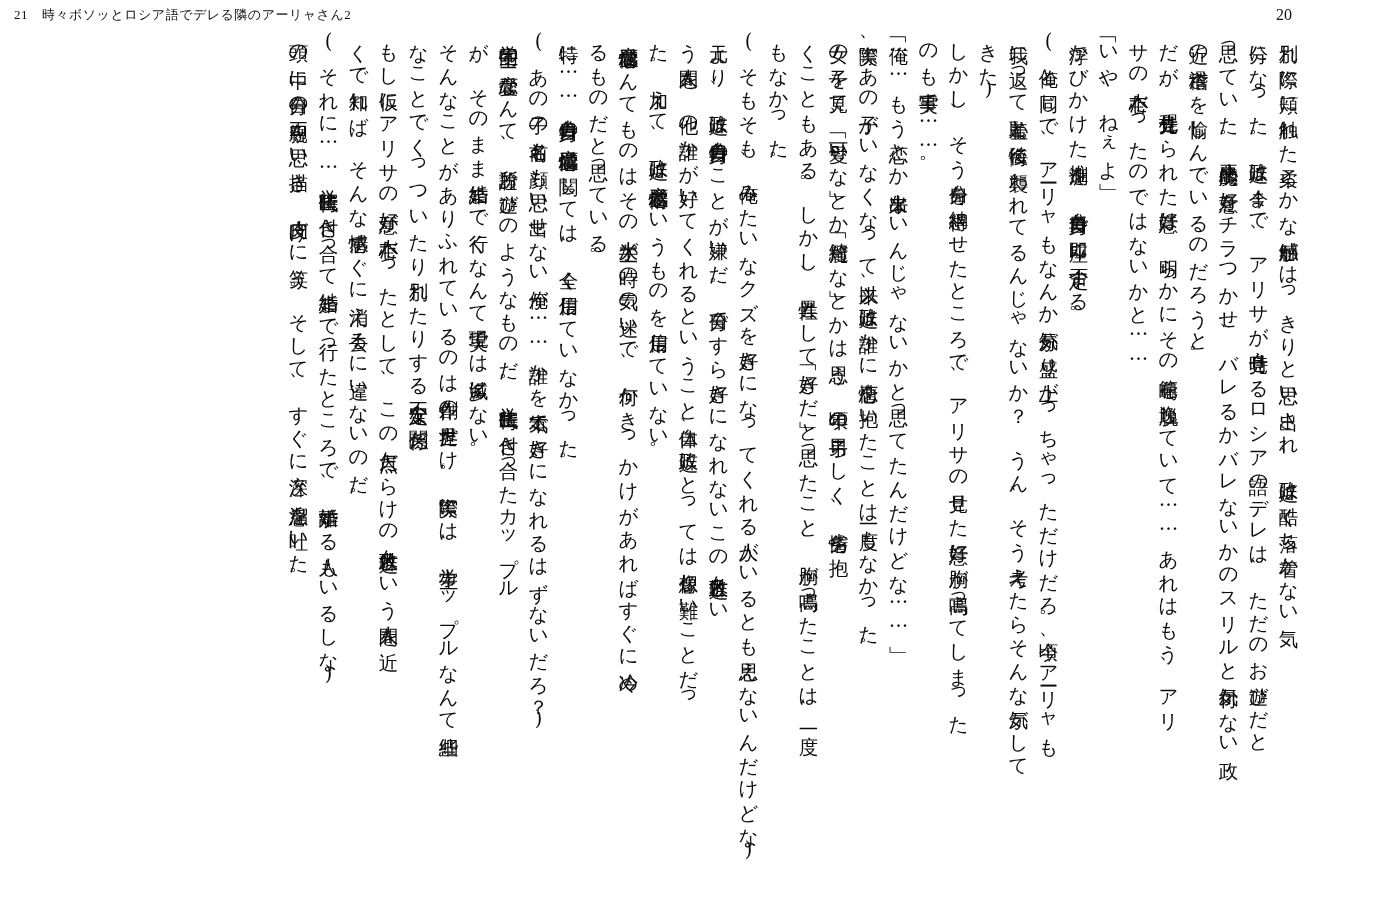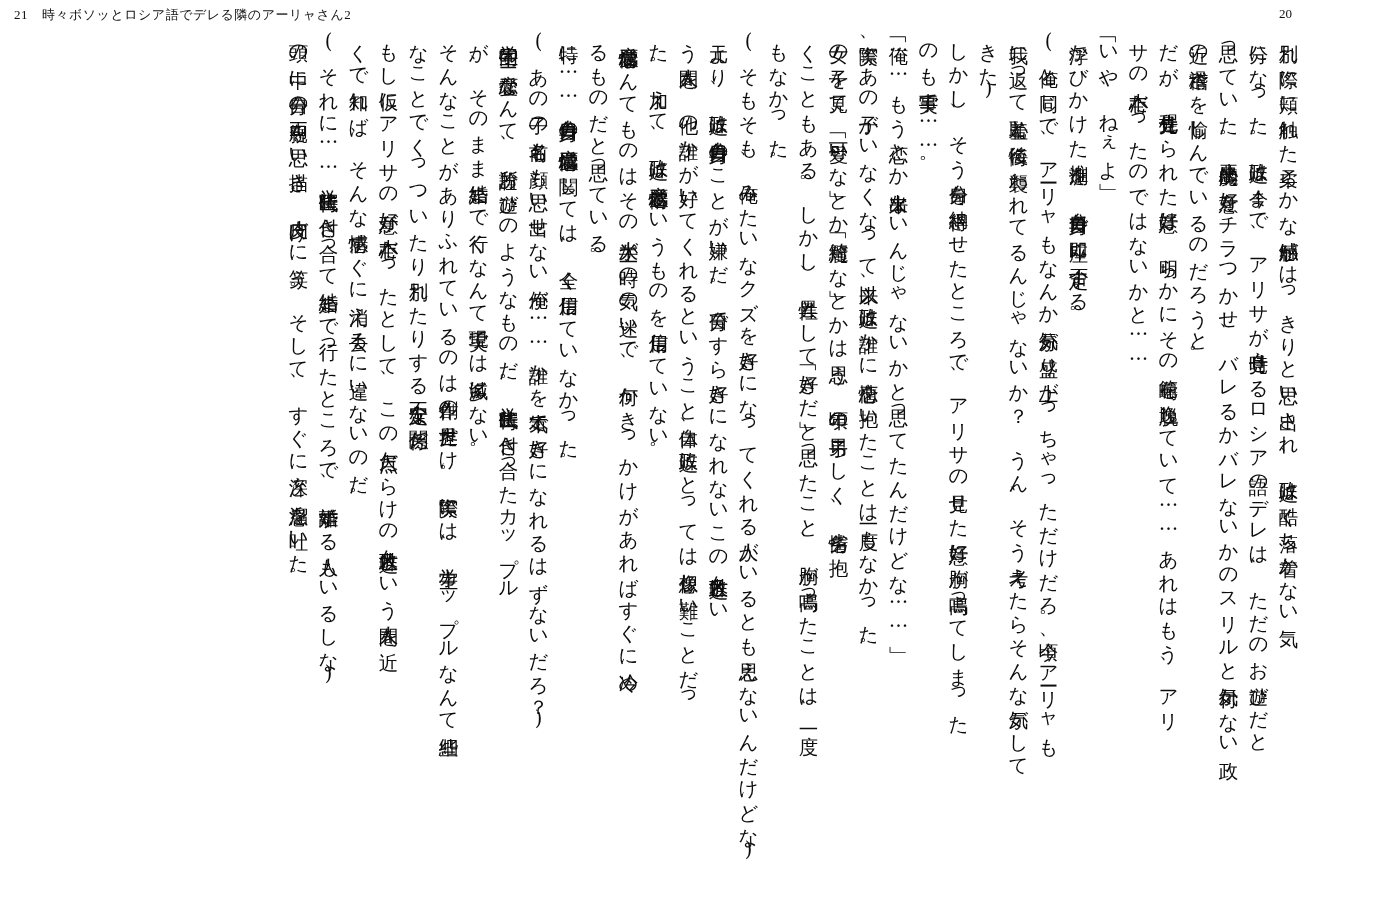--- a/index.html
+++ b/index.html
@@ -28,21 +28,21 @@
     white-space: nowrap;
     color: #111;
   }
   .header-left .pagenum {
     margin-right: 14px;
   }
   .header-right {
     position: absolute;
     top: 6px;
     right: 16px;
-    font-size: 13px;
+    font-size: 16px;
     color: #111;
   }
   
   .body-area {
     position: absolute;
     top: 30px;
     left: 10px;
     right: 10px;
     bottom: 12px;
   }

